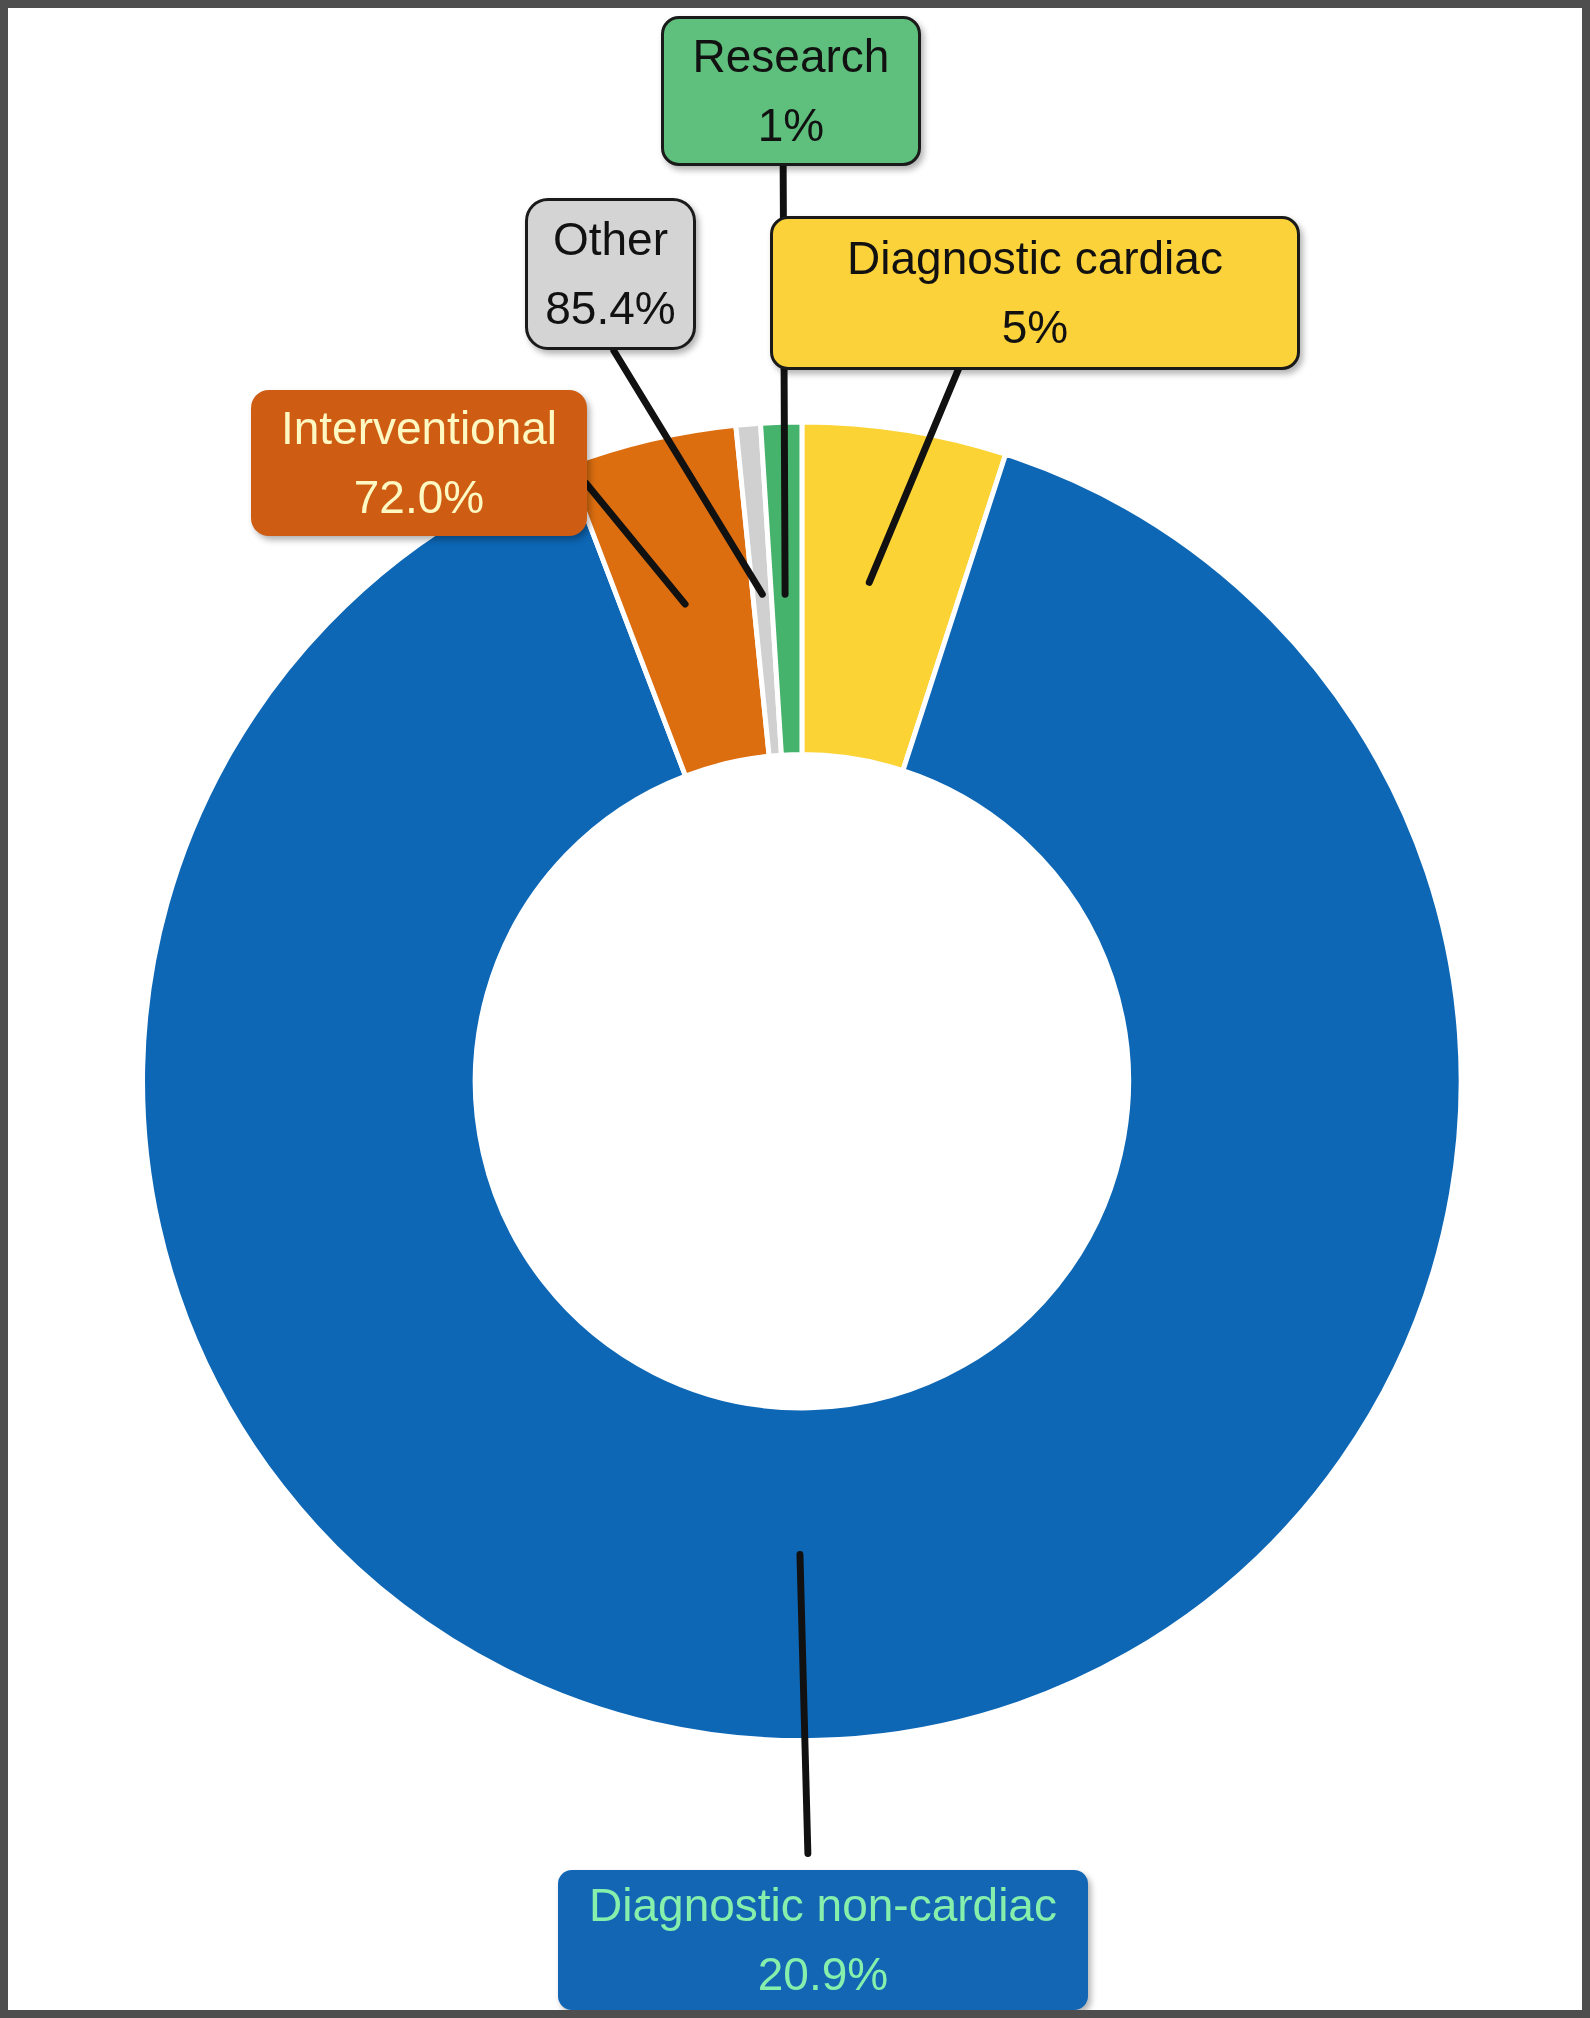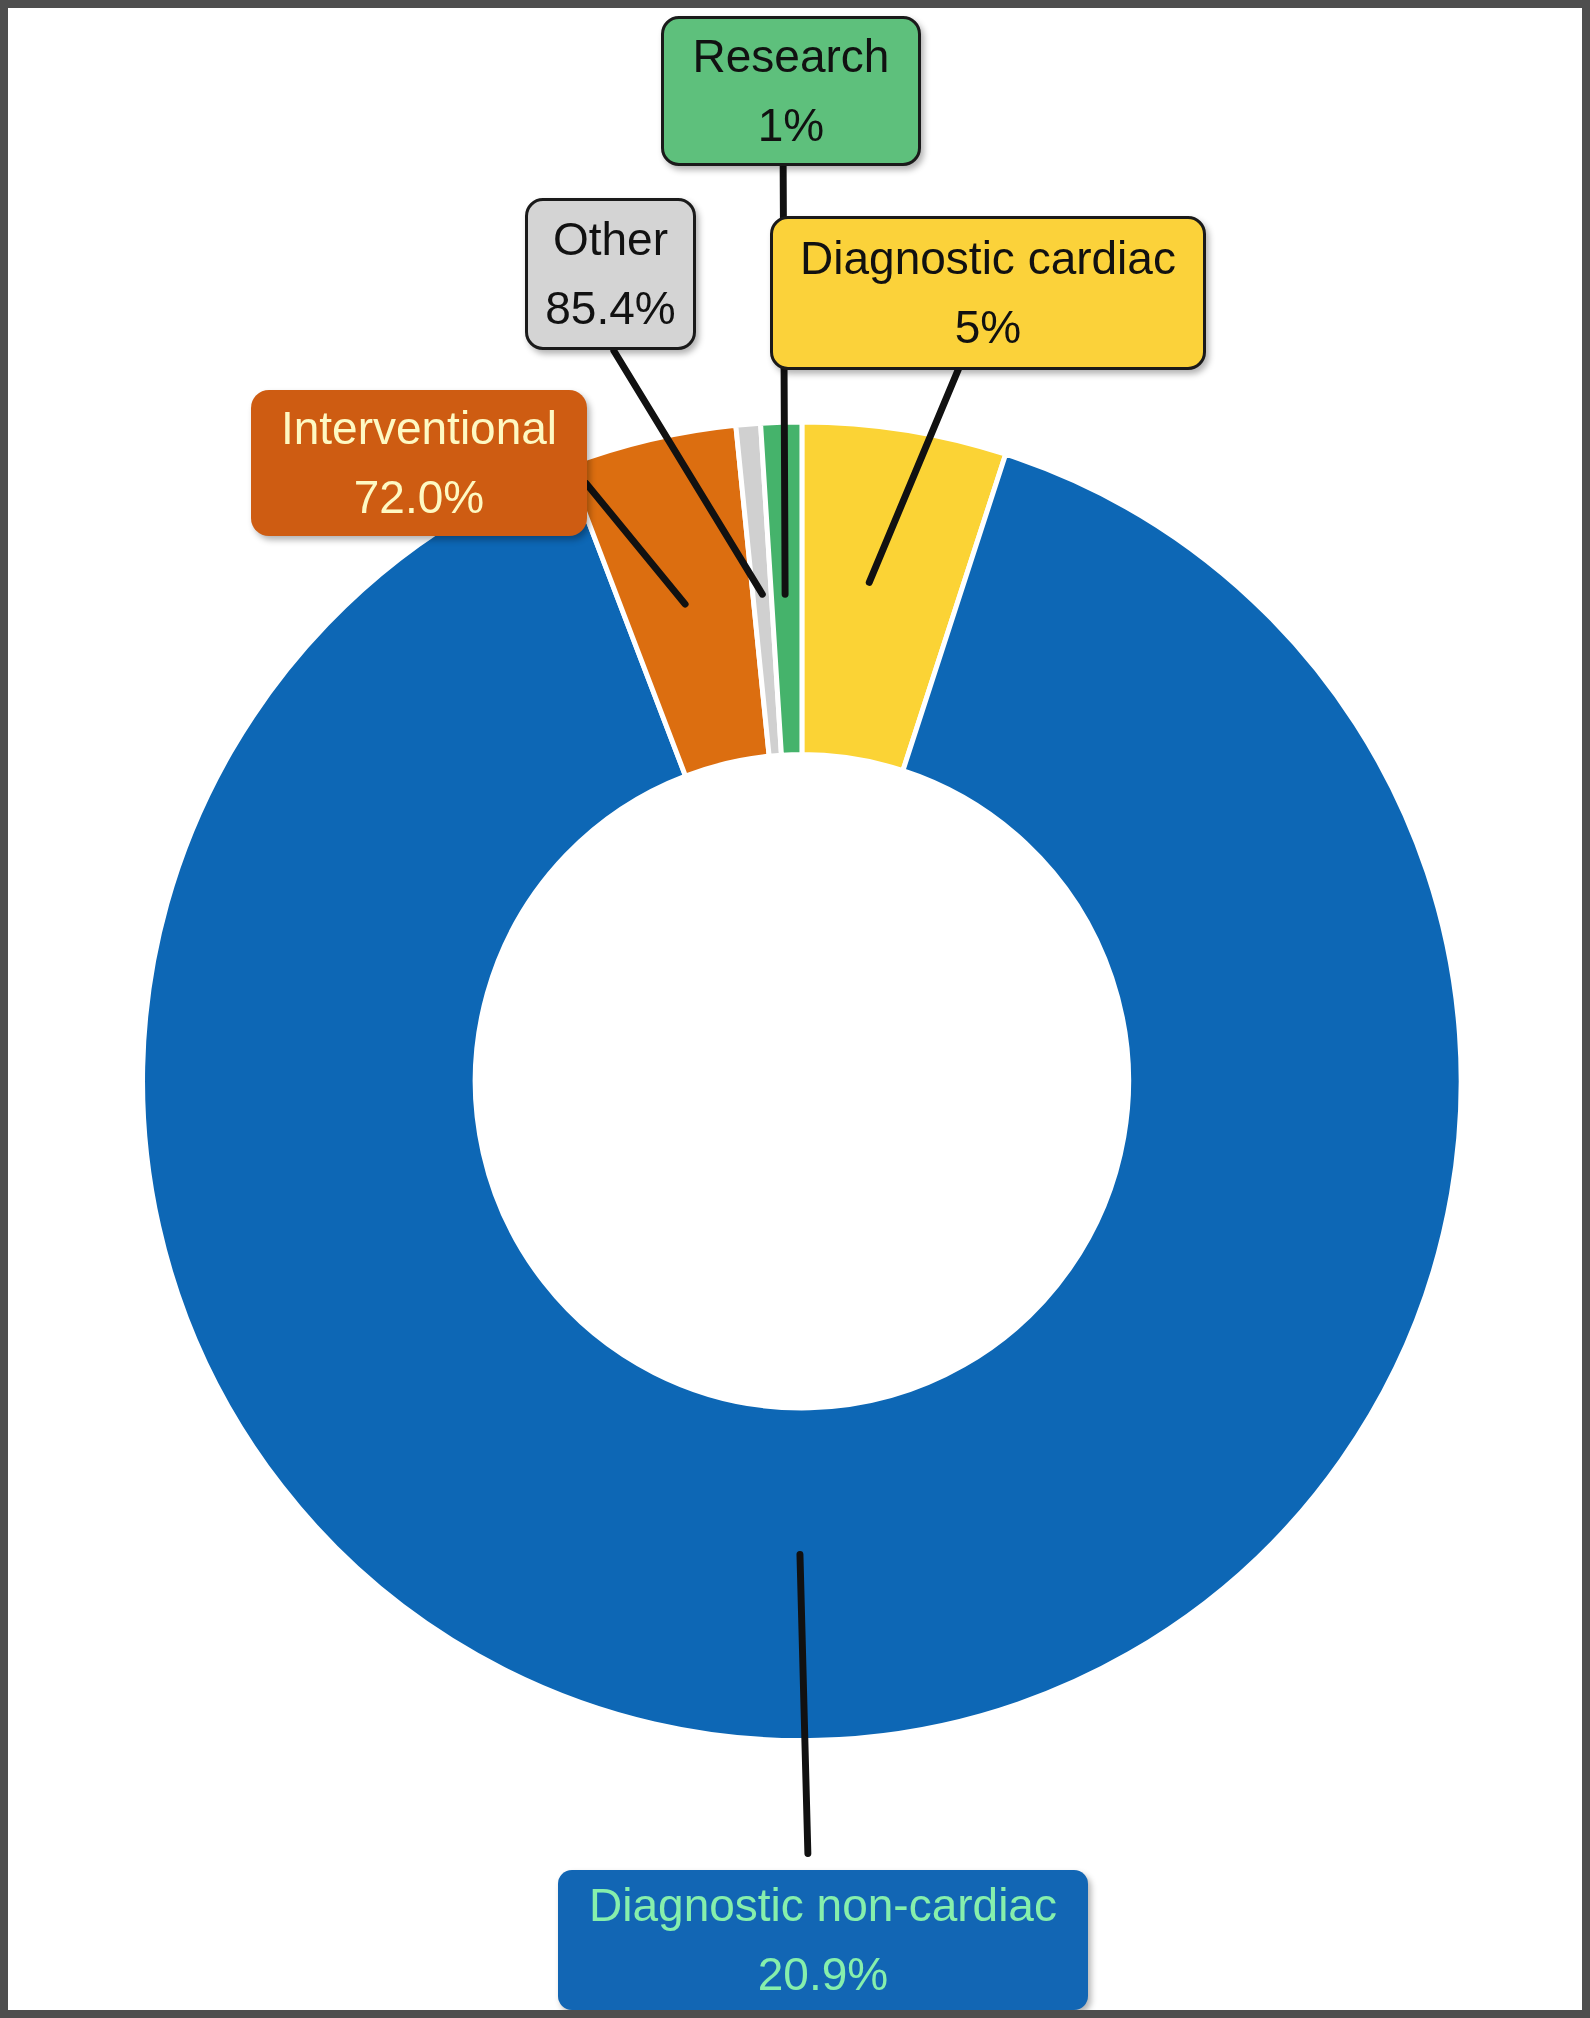--- a/index.html
+++ b/index.html
@@ -49,26 +49,26 @@
       <line x1="962" y1="358" x2="870" y2="578"></line>
       <line x1="800" y1="1560" x2="808" y2="1862"></line>
     </g>
   </svg>
 
   <div class="callout bordered" style="left: 653px; top: 8px; width: 260px; height: 150px; background: rgb(94, 192, 124); color: rgb(17, 17, 17);">
     <div class="co-label">Research</div>
     <div class="co-value">1%</div>
   </div>
 
-  <div class="callout bordered" style="left: 517px; top: 190px; width: 171px; height: 152px; background: rgb(212, 212, 212); color: rgb(17, 17, 17);">
+  <div class="callout bordered" style="left: 517px; top: 190px; width: 171px; height: 152px; background: rgb(212, 212, 212); color: rgb(17, 17, 17); border-radius: 23px;">
     <div class="co-label">Other</div>
     <div class="co-value">85.4%</div>
   </div>
 
-  <div class="callout bordered" style="left: 762px; top: 208px; width: 436px; height: 154px; background: rgb(251, 210, 58); color: rgb(17, 17, 17);">
+  <div class="callout bordered" style="left: 762px; top: 208px; width: 530px; height: 154px; background: rgb(251, 210, 58); color: rgb(17, 17, 17);">
     <div class="co-label">Diagnostic cardiac</div>
     <div class="co-value">5%</div>
   </div>
 
   <div class="callout" style="left: 243px; top: 382px; width: 336px; height: 146px; background: rgb(206, 92, 18); color: #fef9c3;">
     <div class="co-label">Interventional</div>
     <div class="co-value">72.0%</div>
   </div>
 
   <div class="callout" style="left: 550px; top: 1862px; width: 530px; height: 140px; border-radius: 14px; background: rgb(18, 102, 180); color: #86efac;">

